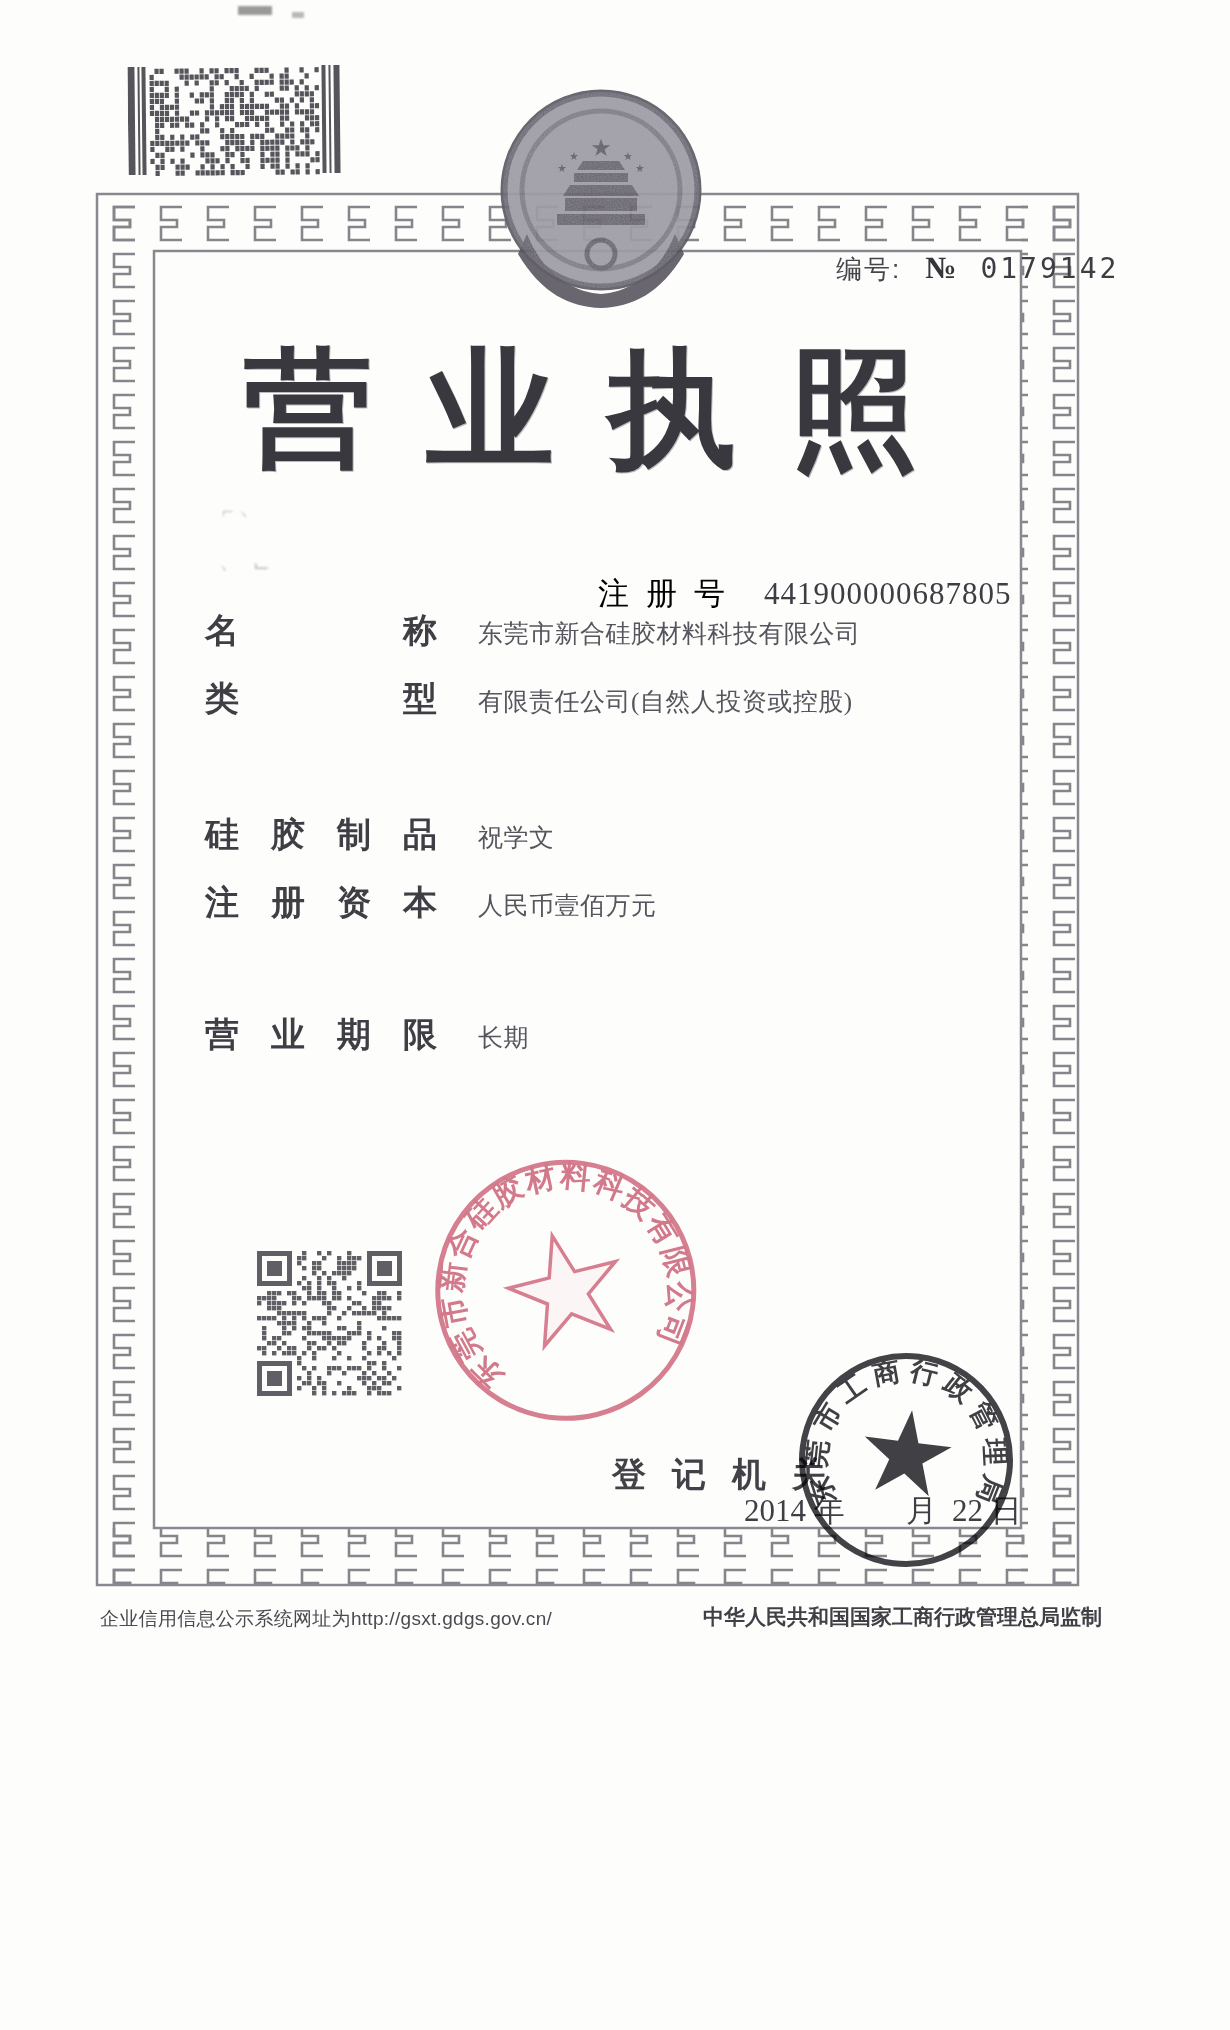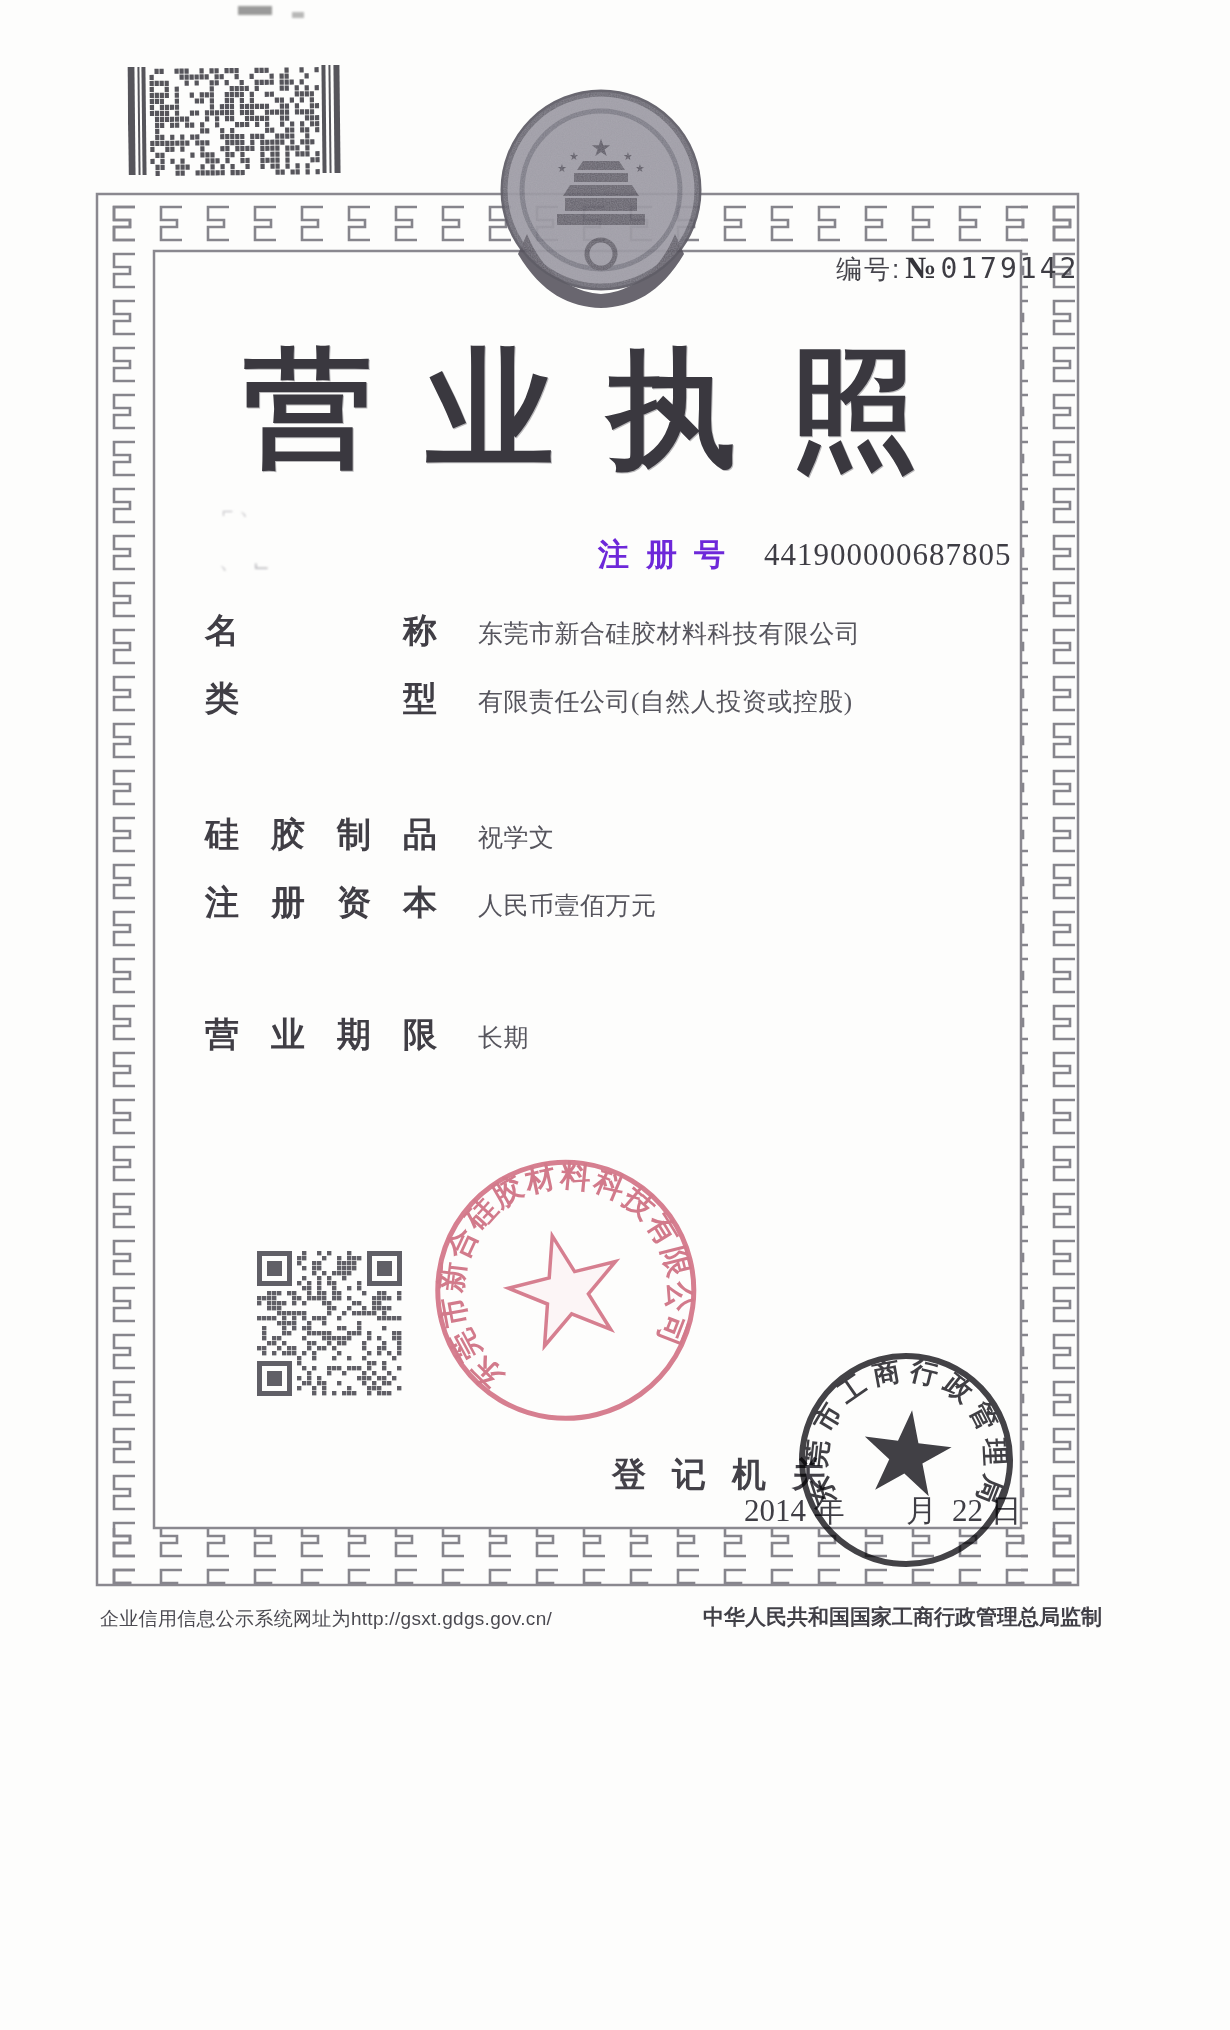--- a/index.html
+++ b/index.html
@@ -9,33 +9,33 @@
     font-family:"Liberation Serif","DejaVu Serif",serif;
     color:#3b3940;
   }
   
   .barcode{position:absolute;left:128px;top:64px;width:214px;height:114px;transform:rotate(-.6deg);opacity:.88;}
   
   .emblem{position:absolute;left:494px;top:86px;width:214px;height:222px;z-index:4;opacity:.93;}
   
   .frame{position:absolute;left:95px;top:192px;z-index:1;opacity:.82;}
   
-  .serial{position:absolute;left:836px;top:250px;z-index:2;display:flex;align-items:baseline;gap:4px;}
+  .serial{position:absolute;left:836px;top:250px;z-index:2;display:flex;align-items:baseline;gap:24px;}
   .serial .lab{font-size:26px;color:#46454c;letter-spacing:2px;font-family:"Liberation Sans",sans-serif;}
   .serial .nomark{font-size:31px;font-weight:700;color:#35343a;}
   .serial .num{font-size:28px;letter-spacing:3px;color:#3e3d44;font-family:"DejaVu Sans Mono",monospace;}
   
   .title{
     position:absolute;left:232px;top:312px;margin:12px;z-index:2;
     font-size:128px;font-weight:700;letter-spacing:54px;color:#3a383f;
     text-shadow:1px 1px 0 rgba(60,58,66,.35);
   }
   
   .regno{position:absolute;left:598px;top:534px;z-index:2;display:flex;align-items:baseline;}
-  .regno .rl{font-size:31px;font-weight:700;letter-spacing:17px;color:#6d28d9;}
+  .regno .rl{font-size:31px;font-weight:400;letter-spacing:17px;color:#000000;margin-top:39px;}
   .regno .rv{font-size:31px;margin-left:22px;letter-spacing:1px;color:#3e3d44;}
   
   .row{position:absolute;left:205px;z-index:2;display:flex;align-items:baseline;width:830px;font-family:Liberation Serif, serif;}
   .flabel{
     flex:0 0 232px;width:232px;font-size:34px;font-weight:700;color:#403e45;
     text-align:justify;text-align-last:justify;text-justify:inter-character;line-height:1.1;
   }
   .fvalue{margin-left:41px;font-size:25px;color:#56555d;letter-spacing:.5px;}
   .fvalue.scope{font-size:23px;line-height:29px;width:545px;color:#4c4b53;letter-spacing:0;}
   

